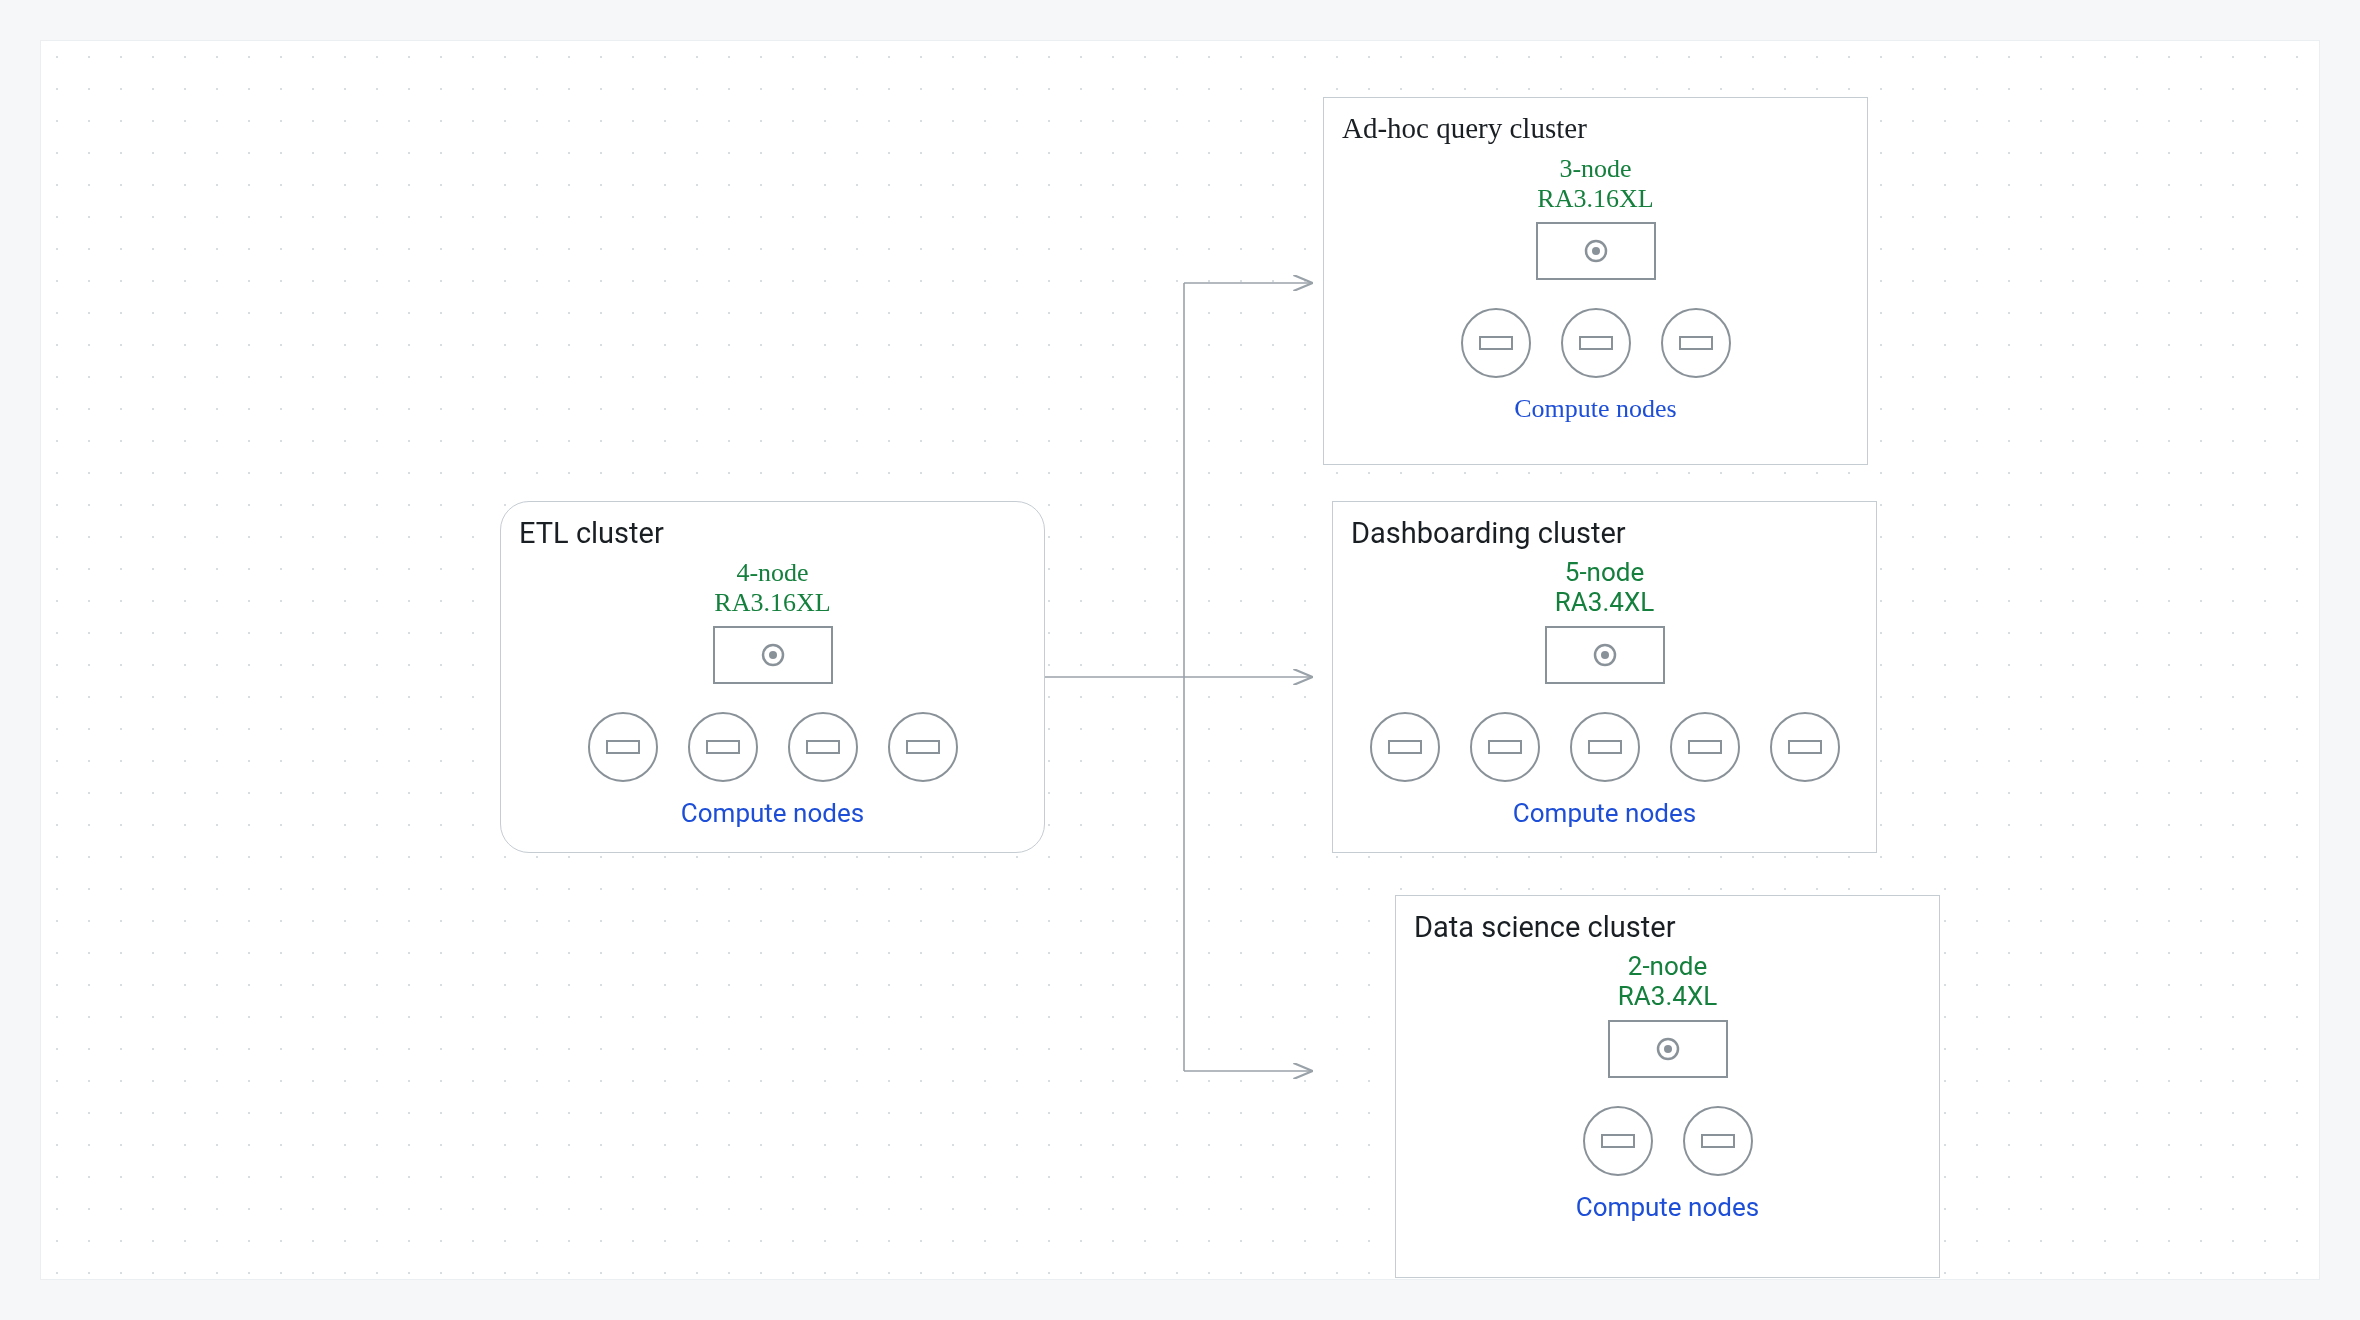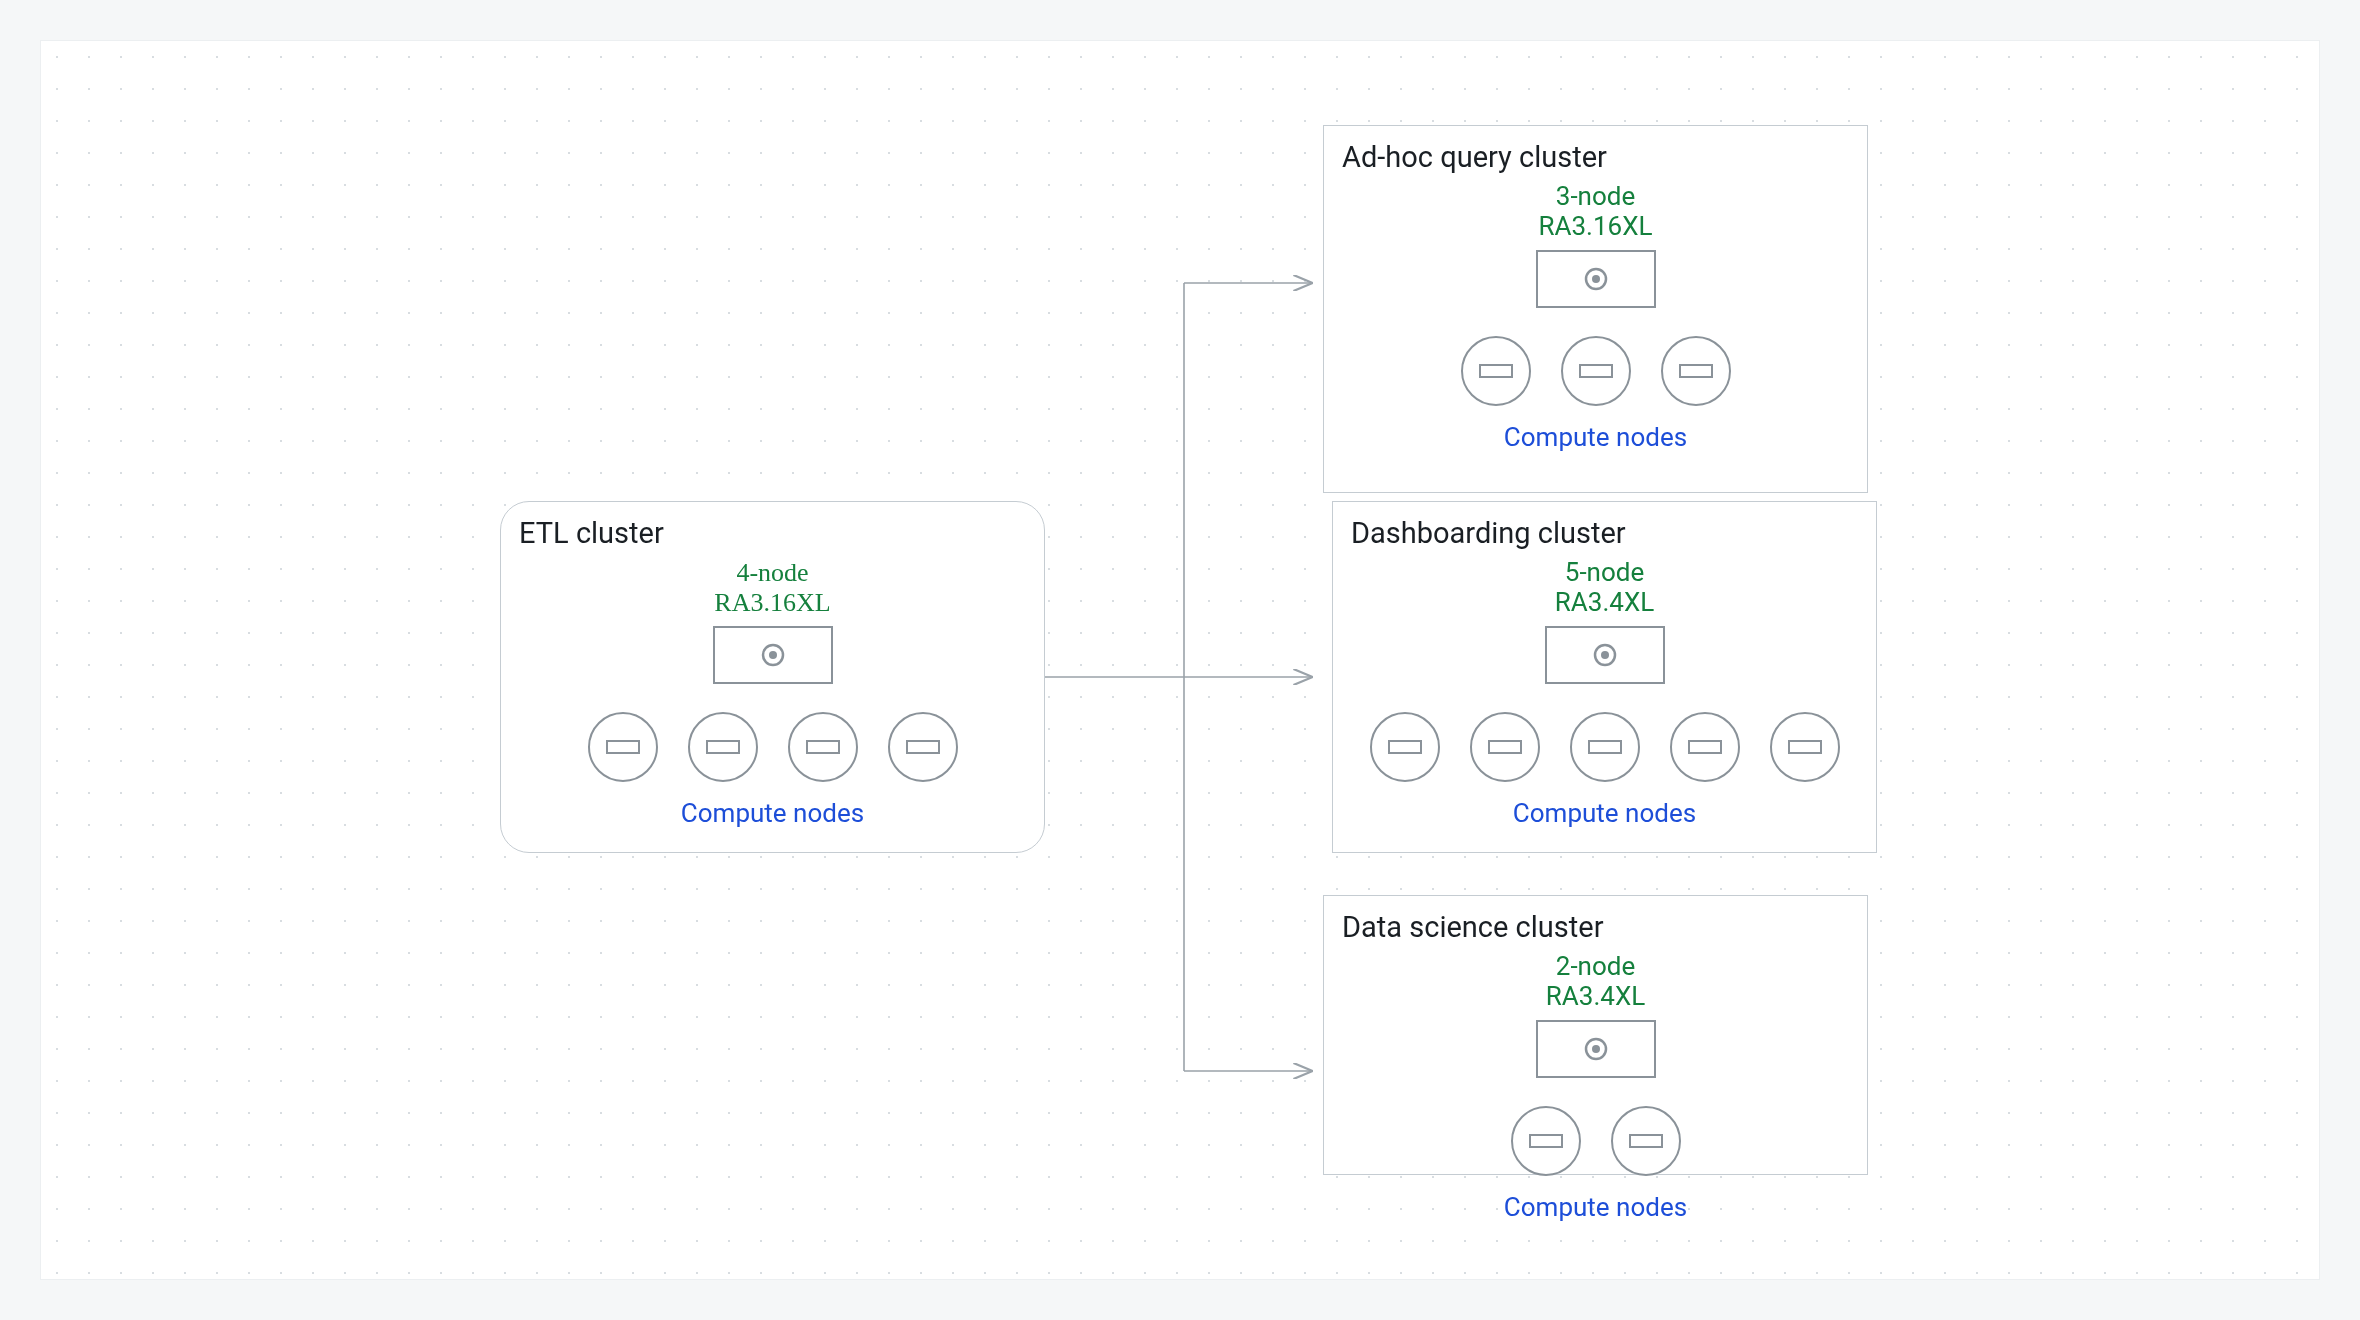--- a/index.html
+++ b/index.html
@@ -123,21 +123,21 @@
         <div class="compute-node">
           <div class="bar"></div>
         </div>
         <div class="compute-node">
           <div class="bar"></div>
         </div>
       </div>
     <div class="compute-label" style="top:296px;">Compute nodes</div>
   </div>
 
-  <div class="cluster-box" style="left:1282px; top:84px; width:545px; height:368px;">
+  <div class="cluster-box" style="left:1282px; top:56px; width:545px; height:368px;font-family:Liberation Serif, serif;">
     <div class="cluster-title">Ad-hoc query cluster</div>
     <div class="spec-line" style="top:56px;">
       <span>3-node</span><br>
       <span>RA3.16XL</span>
     </div>
     <div class="leader-box" style="left:212px; top:124px;">
       <svg viewBox="0 0 26 26">
           <circle cx="13" cy="13" r="10" fill="none" stroke="#8a9299" stroke-width="2.5"></circle>
           <circle cx="13" cy="13" r="4" fill="#8a9299"></circle>
         </svg>
@@ -181,21 +181,21 @@
         <div class="compute-node">
           <div class="bar"></div>
         </div>
         <div class="compute-node">
           <div class="bar"></div>
         </div>
       </div>
     <div class="compute-label" style="top:296px;">Compute nodes</div>
   </div>
 
-  <div class="cluster-box" style="left:1282px; top:854px; width:545px; height:280px;">
+  <div class="cluster-box" style="left:1354px; top:854px; width:545px; height:383px;">
     <div class="cluster-title">Data science cluster</div>
     <div class="spec-line" style="top:56px;text-align:center;">
       <span>2-node</span><br>
       <span>RA3.4XL</span>
     </div>
     <div class="leader-box" style="left:212px; top:124px;">
       <svg viewBox="0 0 26 26">
           <circle cx="13" cy="13" r="10" fill="none" stroke="#8a9299" stroke-width="2.5"></circle>
           <circle cx="13" cy="13" r="4" fill="#8a9299"></circle>
         </svg>

